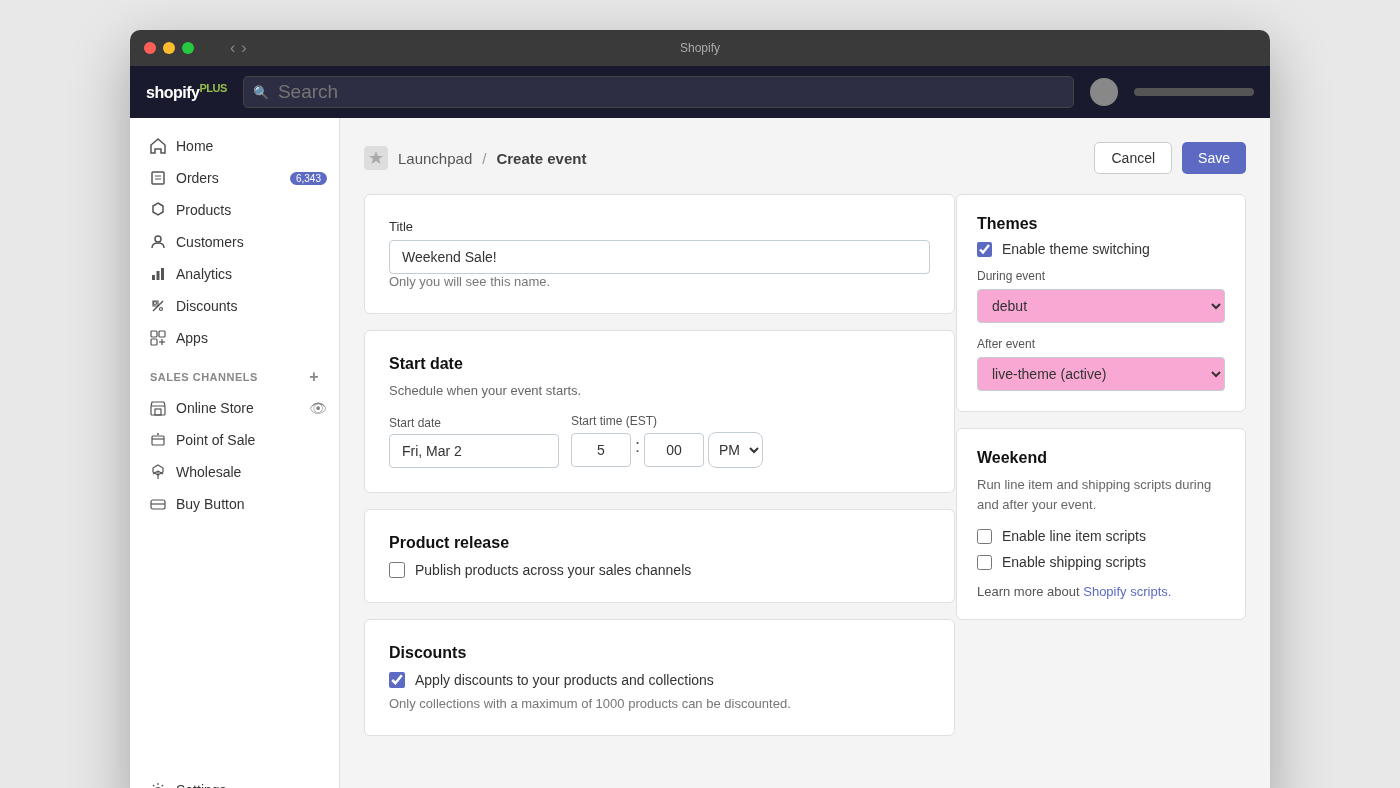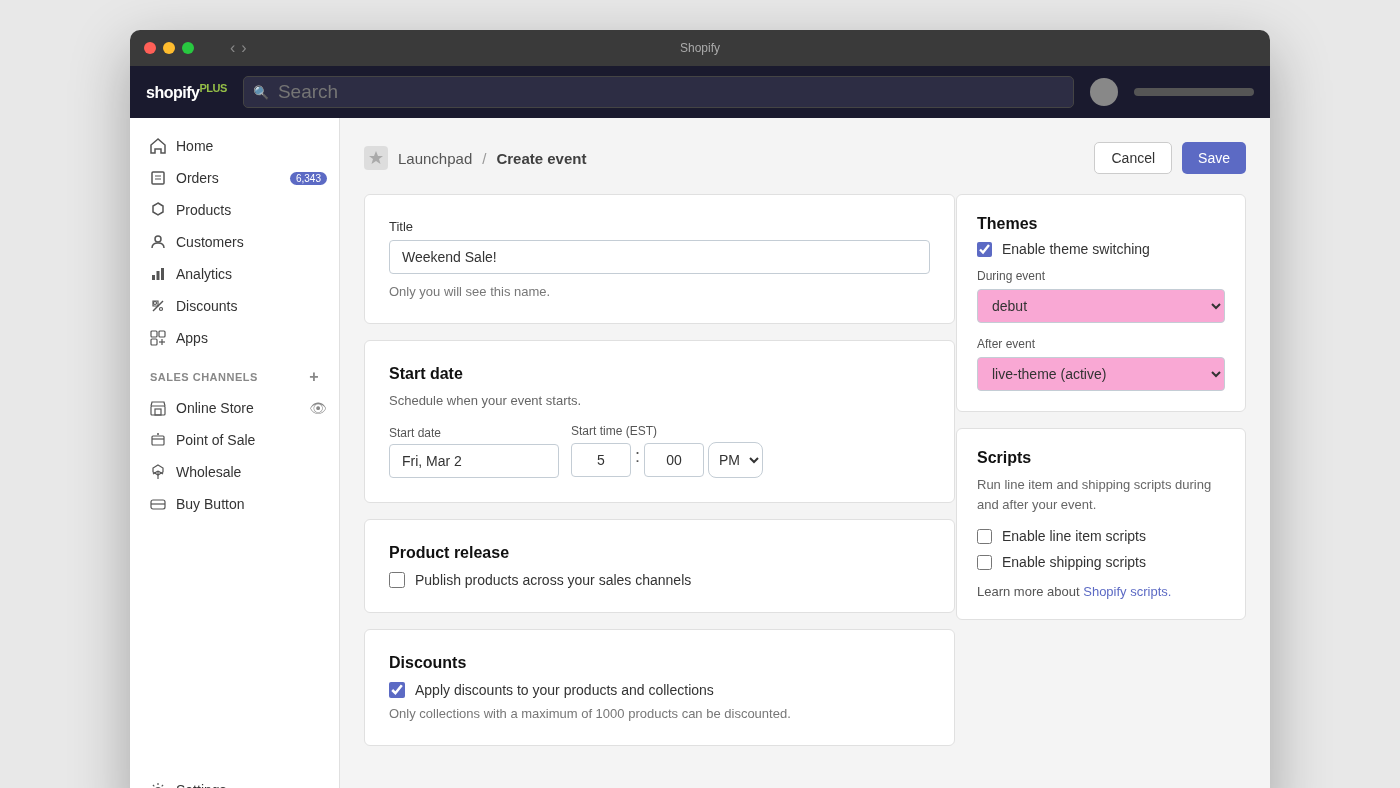--- a/index.html
+++ b/index.html
@@ -54,21 +54,21 @@
 
     
     .content-grid { display: grid; grid-template-columns: 1fr 290px; gap: 1px; }
 
     
     .card { background: #fff; border: 1px solid #e0e0e0; border-radius: 6px; padding: 24px; margin-bottom: 16px; }
     .card-title { font-size: 16px; font-weight: 600; color: #111; margin-bottom: 10px; }
     .card-subtitle { font-size: 13px; color: #666; margin-bottom: 4px; }
     .field-label { font-size: 13px; color: #333; margin-bottom: 6px; font-weight: 500; }
     .text-input { width: 100%; border: 1px solid #c4cdd5; border-radius: 4px; padding: 8px 12px; font-size: 14px; color: #333; outline: none; }
-    .hint-text { font-size: 13px; color: #777; margin-top: 10px; }
+    .hint-text { font-size: 13px; color: #777; }
 
     
     .date-row { display: flex; gap: 12px; align-items: flex-end; margin-top: 16px; }
     .date-field { display: flex; flex-direction: column; gap: 4px; }
     .date-field label { font-size: 12px; color: #555; }
     .date-input { border: 1px solid #c4cdd5; border-radius: 4px; padding: 8px 12px; font-size: 14px; color: #333; background: #fff; }
     .time-sep { font-size: 18px; color: #555; padding-bottom: 8px; }
     .time-input { border: 1px solid #c4cdd5; border-radius: 4px; padding: 8px 10px; font-size: 14px; color: #333; background: #fff; width: 60px; text-align: center; }
     .ampm-select { border: 1px solid #c4cdd5; border-radius: 8px; padding: 8px 6px; font-size: 14px; color: #333; background: #fff; }
 
@@ -338,21 +338,21 @@
               <option>live-theme (active)</option>
             </select>
             <div class="panel-section-label" style="margin-top:14px;">After event</div>
             <select class="panel-select">
               <option>debut</option>
               <option selected="">live-theme (active)</option>
             </select>
           </div>
 
           <div class="panel-card">
-            <div class="panel-title">Scripts</div>
+            <div class="panel-title">Weekend</div>
             <div class="panel-desc">Run line item and shipping scripts during and after your event.</div>
             <div class="panel-checkbox-row">
               <input type="checkbox" id="line-item-scripts" style="">
               <label for="line-item-scripts">Enable line item scripts</label>
             </div>
             <div class="panel-checkbox-row">
               <input type="checkbox" id="shipping-scripts" style="">
               <label for="shipping-scripts">Enable shipping scripts</label>
             </div>
             <div class="learn-more">

